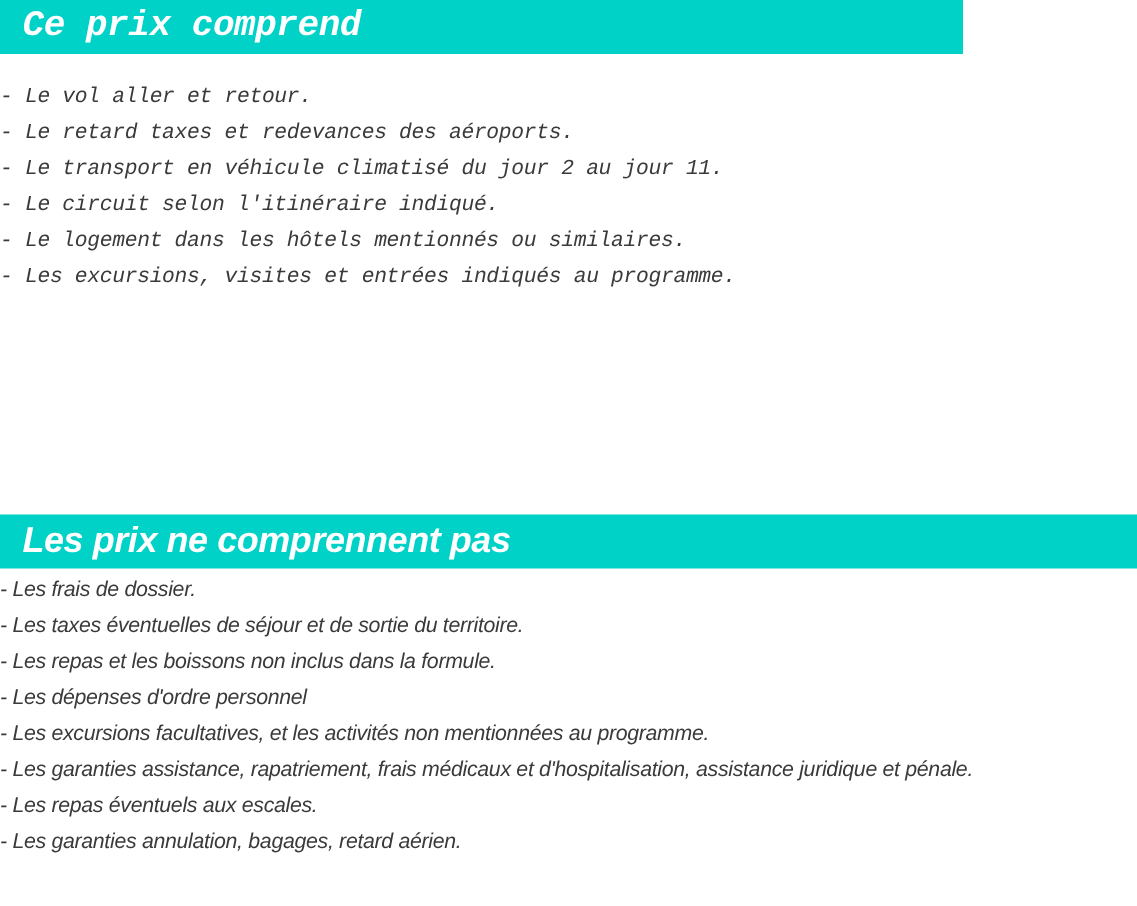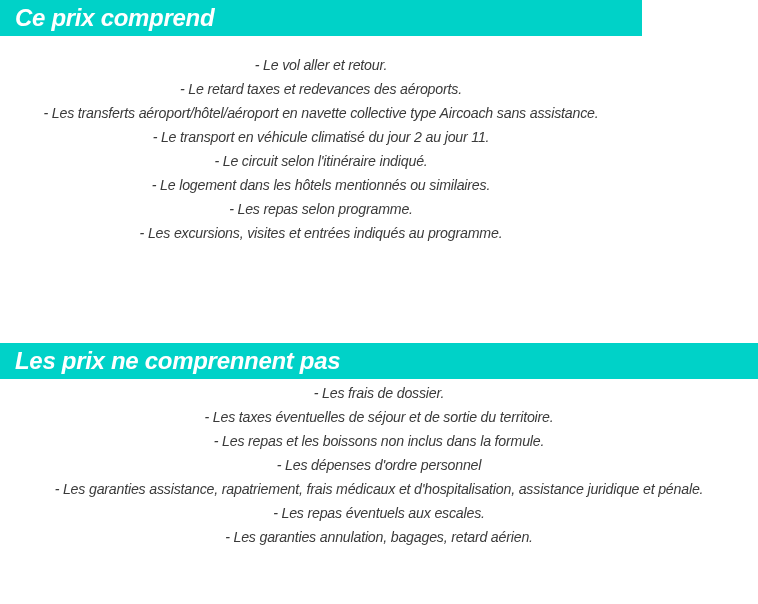--- a/index.html
+++ b/index.html
@@ -4,51 +4,50 @@
   <style>
     html, body { margin: 0; padding: 0; background: #ffffff; }
     body { width: 758px; height: 604px; overflow: hidden; position: relative;
            font-family: "Liberation Sans", "DejaVu Sans", sans-serif; }
     .section-header {
       height: 36px; background: #00d2c8; color: #ffffff;
       font-style: italic; font-weight: bold; font-size: 24px;
       line-height: 36px; padding-left: 15px; box-sizing: border-box;
       letter-spacing: -0.3px;
     }
-    .list { margin: 0; padding: 0; list-style: none; text-align: center; }
+    .list { margin: 0; padding: 0; list-style: none; }
     .list li {
       font-style: italic; font-size: 14.2px; color: #3a3a3a;
       line-height: 24px; letter-spacing: -0.2px;
     }
-    #s1 { position: absolute; top: 0; left: 0; width: 642px; }
+    #s1 { position: absolute; top: 0; left: 0; width: 642px; font-family: Liberation Mono, monospace; }
     #s1 .list { margin-top: 17px; }
     #s2 { position: absolute; top: 343px; left: 0; width: 758px; }
     #s2 .list { margin-top: 2px; }
   </style>
 </head>
 <body>
 
 <section id="s1">
   <div class="section-header">Ce prix comprend</div>
   <ul class="list">
     <li>- Le vol aller et retour.</li>
     <li>- Le retard taxes et redevances des aéroports.</li>
-    <li>- Les transferts aéroport/hôtel/aéroport en navette collective type Aircoach sans assistance.</li>
     <li>- Le transport en véhicule climatisé du jour 2 au jour 11.</li>
     <li>- Le circuit selon l'itinéraire indiqué.</li>
     <li>- Le logement dans les hôtels mentionnés ou similaires.</li>
-    <li>- Les repas selon programme.</li>
     <li>- Les excursions, visites et entrées indiqués au programme.</li>
   </ul>
 </section>
 
 <section id="s2">
   <div class="section-header">Les prix ne comprennent pas</div>
   <ul class="list">
     <li>- Les frais de dossier.</li>
     <li>- Les taxes éventuelles de séjour et de sortie du territoire.</li>
     <li>- Les repas et les boissons non inclus dans la formule.</li>
     <li>- Les dépenses d'ordre personnel</li>
+    <li>- Les excursions facultatives, et les activités non mentionnées au programme.</li>
     <li>- Les garanties assistance, rapatriement, frais médicaux et d'hospitalisation, assistance juridique et pénale.</li>
     <li>- Les repas éventuels aux escales.</li>
     <li>- Les garanties annulation, bagages, retard aérien.</li>
   </ul>
 </section>
 
 </body></html>

